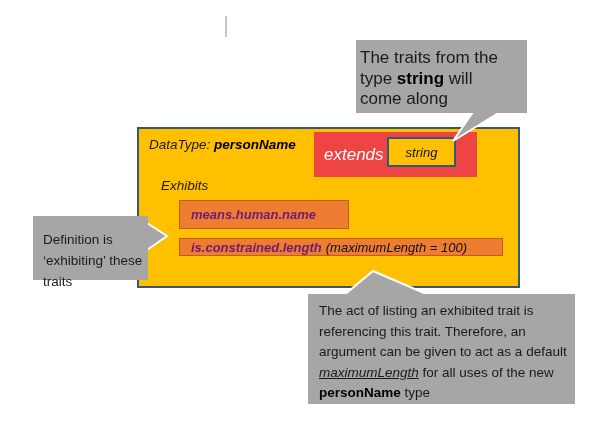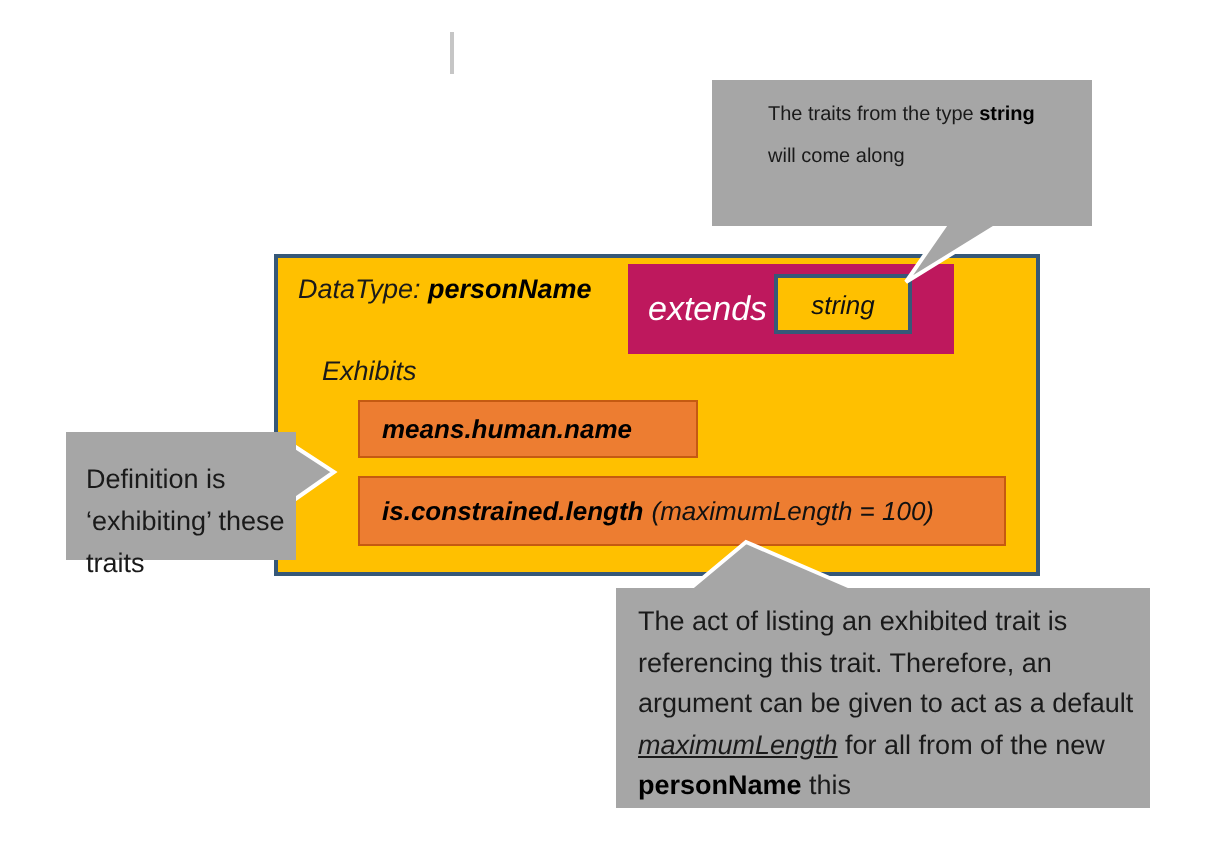--- a/index.html
+++ b/index.html
@@ -10,44 +10,44 @@
   .cursor-line{position:absolute;left:225px;top:16px;width:2px;height:21px;background:#c6c6c6;}
 
   
   .main-box{
     position:absolute;left:137px;top:127px;width:383px;height:161px;
     background:#FFC000;border:2px solid #365878;box-sizing:border-box;z-index:1;font-style:italic;
   }
   .dt-line{position:absolute;left:10px;top:6px;font-size:13.5px;line-height:20px;white-space:nowrap;}
   .dt-line .bold{font-weight:bold;color:#000;}
   .extends-box{
-    position:absolute;left:175px;top:3px;width:163px;height:45px;background:#be185d;
+    position:absolute;left:175px;top:3px;width:163px;height:45px;background:#ef4444;
   }
   .extends-label{
     position:absolute;left:10px;top:0;height:45px;display:flex;align-items:center;
     color:#ffffff;font-size:17px;
   }
   .string-box{
     position:absolute;left:73px;top:5px;width:69px;height:30px;background:#FFC000;
     border:2px solid #365878;box-sizing:border-box;display:flex;align-items:center;justify-content:center;
     font-size:13px;color:#111;
   }
   .exhibits{position:absolute;left:22px;top:49px;font-size:13.5px;}
   .trait-box{
     position:absolute;left:40px;background:#ED7D31;border:1.5px solid #C55A11;box-sizing:border-box;
     display:flex;align-items:center;padding-left:11px;font-size:13px;white-space:nowrap;color:#111;
   }
   .trait-1{top:71px;width:170px;height:29px;}
-  .trait-2{top:109px;width:324px;height:35px;}
-  .trait-box .name{font-weight:bold;color:#000000;text-align:center;}
+  .trait-2{top:109px;width:324px;height:18px;}
+  .trait-box .name{font-weight:bold;color:#701a75;text-align:center;}
   .trait-box .args{margin-left:4px;}
 
   
   .callout{position:absolute;background:#A6A6A6;color:#1a1a1a;z-index:3;box-sizing:border-box;}
-  .callout-top{left:356px;top:40px;width:190px;height:73px;padding:8px 14px 0 28px;font-size:10px;line-height:20.5px;}
+  .callout-top{left:356px;top:40px;width:171px;height:73px;padding:8px 14px 0 4px;font-size:17px;line-height:20.5px;}
   .callout-left{left:33px;top:216px;width:115px;height:64px;padding:13px 2px 0 10px;font-size:13.5px;line-height:21px;}
   .callout-bottom{left:308px;top:294px;width:267px;height:110px;padding:7px 4px 0 11px;font-size:13.5px;line-height:20.5px;}
   .callout .bold{font-weight:bold;color:#000;}
   .callout .italic{font-style:italic;text-decoration:underline;}
 
   .tail{position:absolute;z-index:2;overflow:visible;}
   .tail-top{left:450px;top:111px;}
   .tail-left{left:146px;top:221px;}
   .tail-bottom{left:342px;top:270px;}
 </style>
@@ -67,21 +67,21 @@
   </svg>
 
   <div class="callout callout-left">
     <span>Definition is ‘exhibiting’ these traits</span>
   </div>
   <svg class="tail tail-left" width="23" height="31">
     <path d="M 1 2 L 21 15 L 1 29" fill="#A6A6A6" stroke="#ffffff" stroke-width="2"></path>
   </svg>
 
   <div class="callout callout-bottom">
-    <span>The act of listing an exhibited trait is referencing this trait. Therefore, an argument can be given to act as a default </span><span class="italic">maximumLength</span><span> for all from of the new </span><span class="bold">personName</span><span> this</span>
+    <span>The act of listing an exhibited trait is referencing this trait. Therefore, an argument can be given to act as a default </span><span class="italic">maximumLength</span><span> for all uses of the new </span><span class="bold">personName</span><span> type</span>
   </div>
   <svg class="tail tail-bottom" width="90" height="27">
     <path d="M 1 26 L 31 1 L 89 26 Z" fill="#A6A6A6" stroke="none"></path>
     <path d="M 1 26 L 31 1 L 89 26" fill="none" stroke="#ffffff" stroke-width="2"></path>
   </svg>
 
   <div class="main-box">
     <div class="dt-line">
       <span>DataType: </span><span class="bold">personName</span>
     </div>

